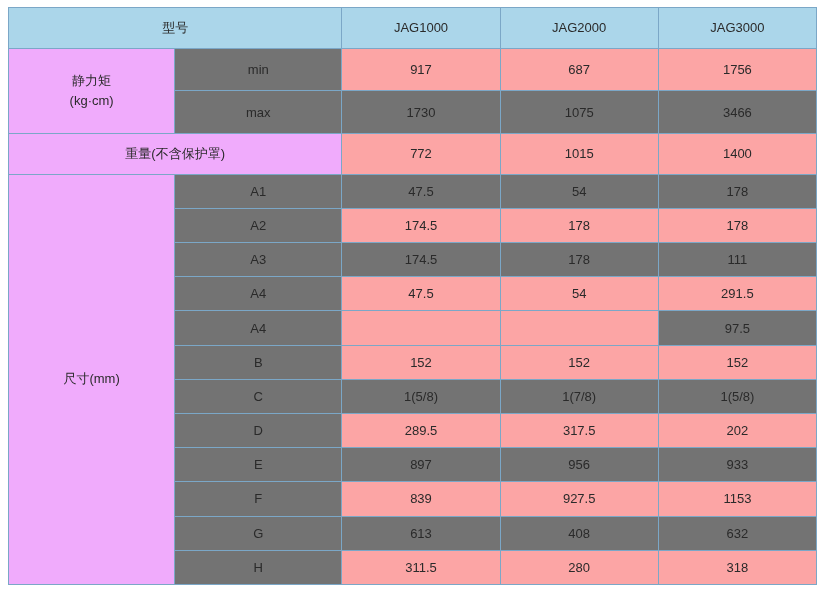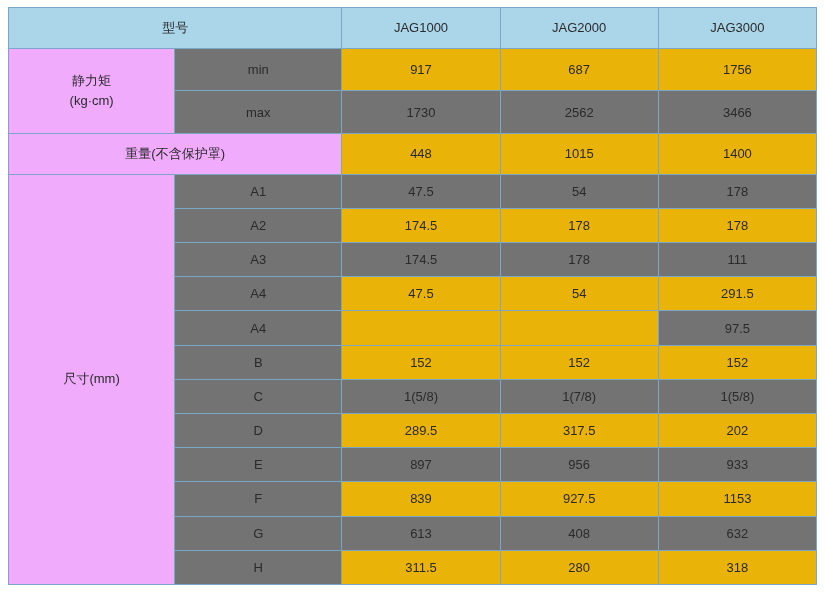--- a/index.html
+++ b/index.html
@@ -35,21 +35,21 @@
   }
   
   col.c-lbl1 { width: 166px; }
   col.c-lbl2 { width: 167px; }
   col.c-val  { width: 158px; }
 
   
   .fill-head { background: #abd6ea; }
   .fill-lbl  { background: #f0abfc; }
   .fill-alt  { background: #737373; }
-  .fill-white{ background: #eab308; margin-top: 44px; }
+  .fill-white{ background: #fca5a5; margin-top: 44px; }
 
   .lbl-multiline {
     line-height: 1.5;
   }
 </style>
 </head>
 <body>
 
 <div class="spec-wrap">
   <table class="spec">
@@ -75,27 +75,27 @@
           <div>(kg·cm)</div>
         </td>
         <td class="fill-alt">min</td>
         <td class="fill-white">917</td>
         <td class="fill-white">687</td>
         <td class="fill-white">1756</td>
       </tr>
       <tr>
         <td class="fill-alt">max</td>
         <td class="fill-alt">1730</td>
-        <td class="fill-alt">2562</td>
+        <td class="fill-alt">1075</td>
         <td class="fill-alt">3466</td>
       </tr>
 
       <tr>
         <td class="fill-lbl" colspan="2">重量(不含保护罩)</td>
-        <td class="fill-white">448</td>
+        <td class="fill-white">772</td>
         <td class="fill-white">1015</td>
         <td class="fill-white">1400</td>
       </tr>
 
       <tr>
         <td class="fill-lbl" rowspan="12">尺寸(mm)</td>
         <td class="fill-alt">A1</td>
         <td class="fill-alt">47.5</td>
         <td class="fill-alt">54</td>
         <td class="fill-alt">178</td>

